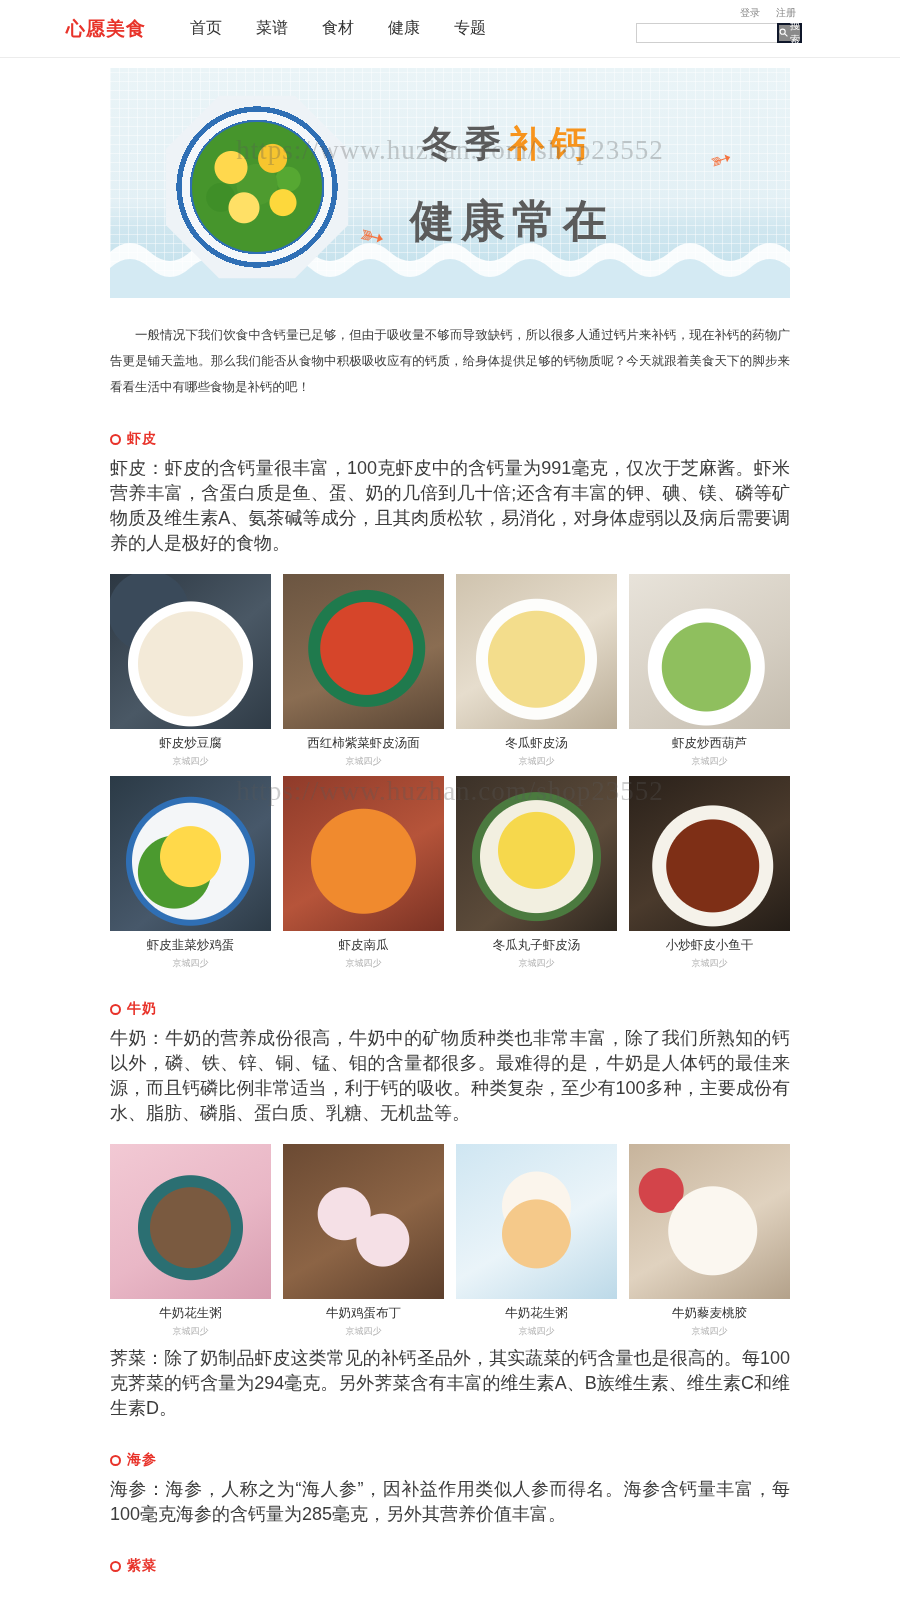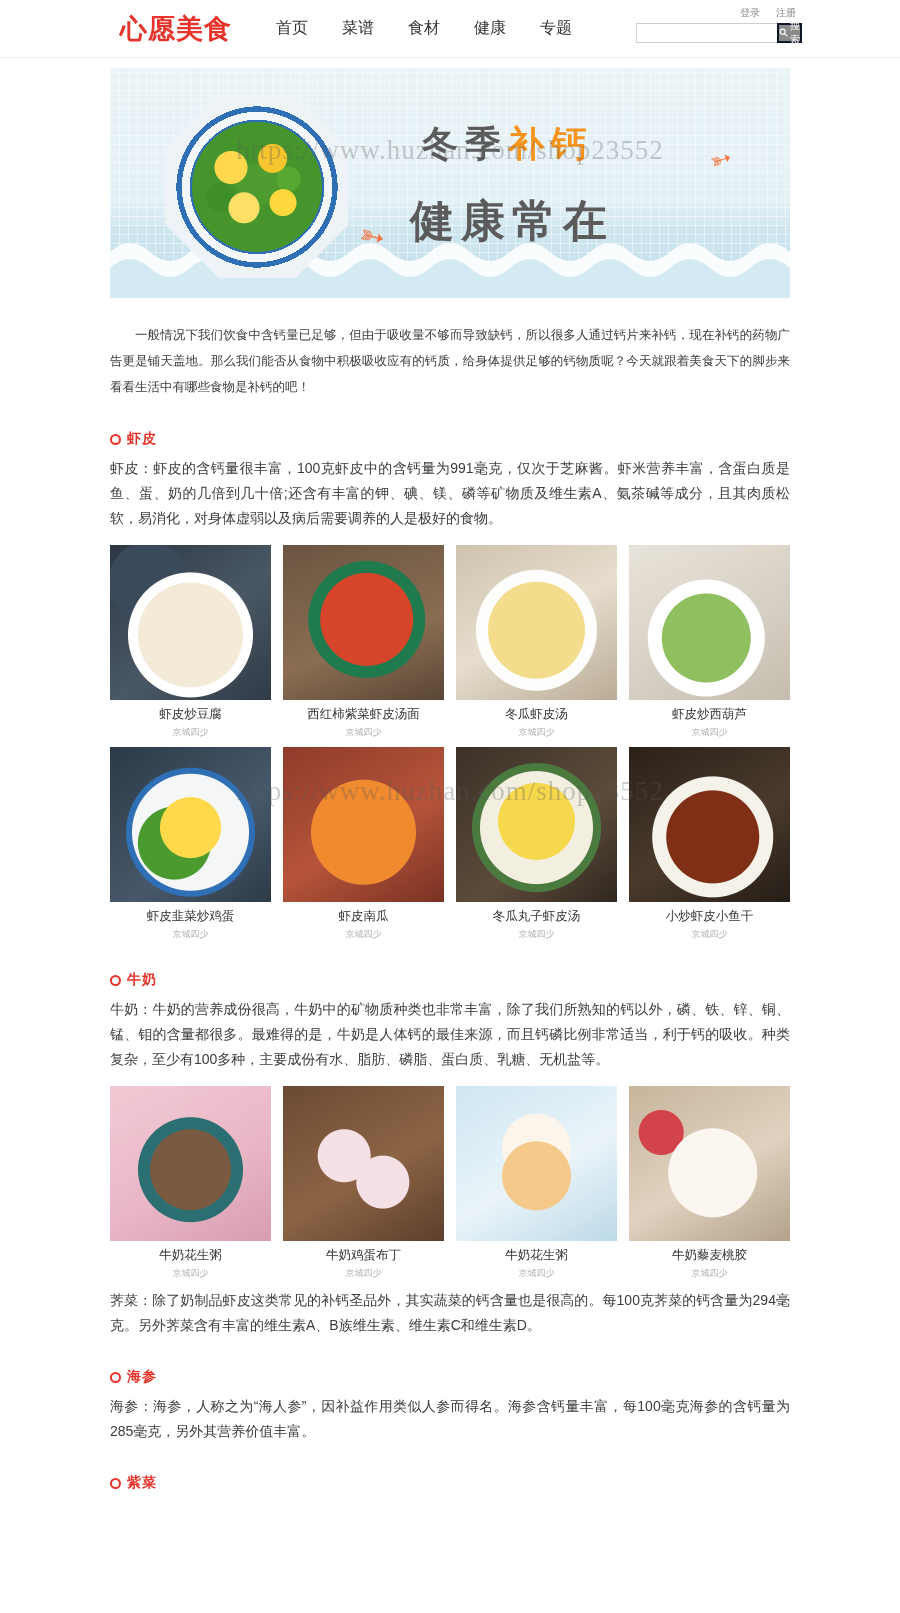--- a/index.html
+++ b/index.html
@@ -16,25 +16,25 @@
   
   .header {
     height: 58px;
     border-bottom: 1px solid #ececec;
     display: flex;
     align-items: center;
     padding: 0 20px;
     position: relative;
   }
   .logo {
-    font-size: 27px;
+    font-size: 19px;
     font-weight: bold;
     color: #e8332a;
     letter-spacing: 1px;
-    margin-left: 100px;
+    margin-left: 46px;
     font-family: "DejaVu Sans", sans-serif;
   }
   .nav {
     display: flex;
     margin-left: 42px;
     gap: 30px;
   }
   .nav-item {
     font-size: 16px;
     color: #333;
@@ -194,21 +194,21 @@
     border: 2px solid #e8332a;
     border-radius: 50%;
   }
   .sec-title {
     font-size: 14px;
     font-weight: bold;
     color: #e8332a;
     letter-spacing: 1px;
   }
   .sec-body {
-    font-size: 14px;
+    font-size: 18px;
     line-height: 25px;
     color: #3c3c3c;
     margin-top: 8px;
     text-align: justify;
   }
 
   
   .grid {
     display: grid;
     grid-template-columns: repeat(4, 1fr);

